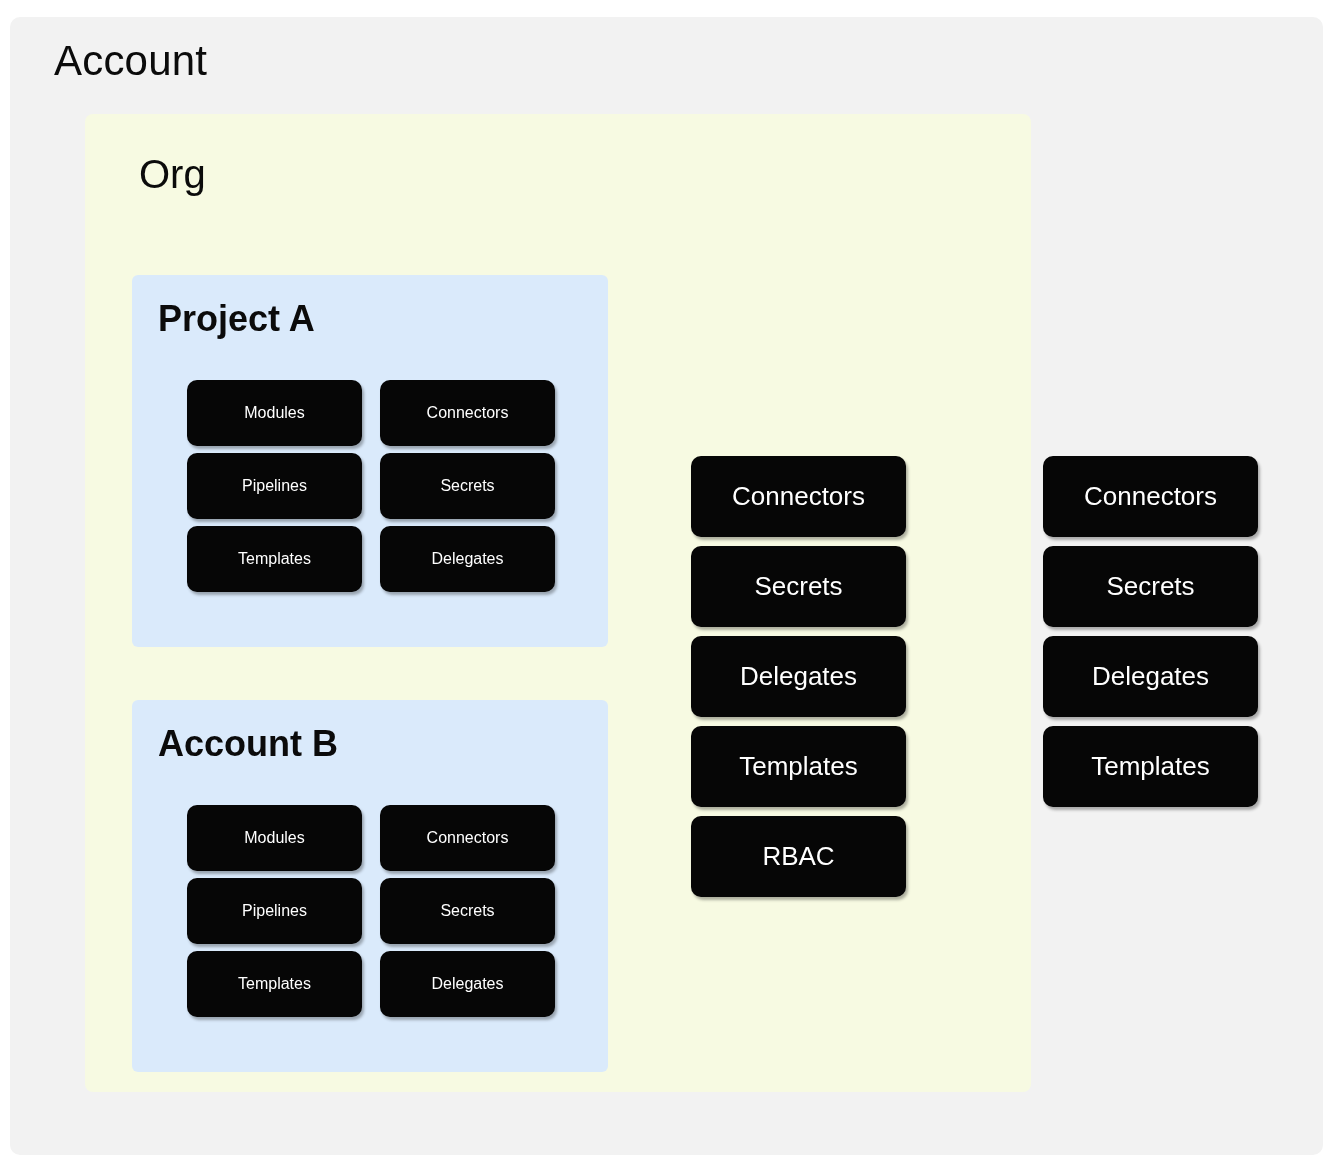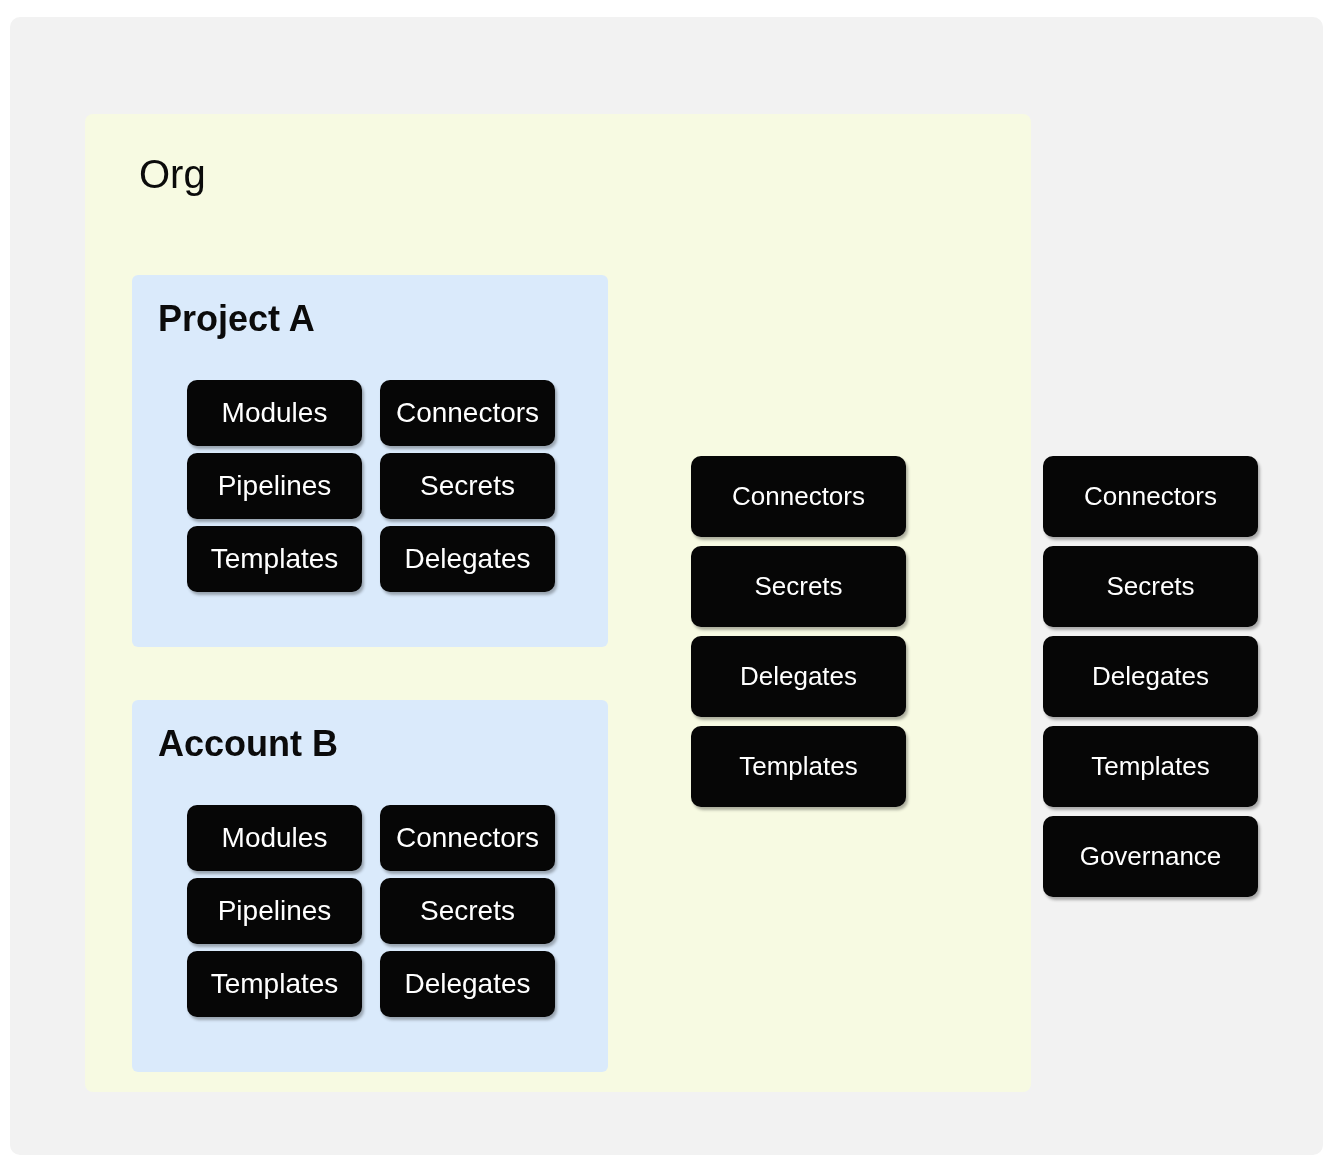--- a/index.html
+++ b/index.html
@@ -104,21 +104,21 @@
     justify-content: center;
     box-shadow: 2px 3px 3px rgba(0,0,0,0.30);
     font-family: "Liberation Sans", sans-serif;
     padding: 0;
     box-sizing: border-box;
     white-space: nowrap;
   }
   .pill.small {
     width: 175px;
     height: 66px;
-    font-size: 28px;
+    font-size: 16px;
   }
   .pill.large {
     width: 215px;
     height: 81px;
     font-size: 26px;
   }
 
   
   .free-column {
     position: absolute;
@@ -127,20 +127,21 @@
     row-gap: 9px;
   }
   #org-level-column  { left: 681px;  top: 439px; }
   #account-level-column { left: 1033px; top: 439px; }
 </style>
 </head>
 <body>
 
 <div id="account-panel">
 
+  <div id="account-title">Account</div>
 
   <div id="org-box">
 
     <div id="org-title">Org</div>
 
     <div id="project-a-box" class="project-box">
       <div class="project-title">Project A</div>
       <div class="project-grid">
         <button class="pill small">Modules</button>
         <button class="pill small">Connectors</button>
@@ -163,23 +164,23 @@
       </div>
     </div>
 
   </div>
 
   <div id="org-level-column" class="free-column">
     <button class="pill large">Connectors</button>
     <button class="pill large">Secrets</button>
     <button class="pill large">Delegates</button>
     <button class="pill large">Templates</button>
+    <button class="pill large">RBAC</button>
   </div>
 
   <div id="account-level-column" class="free-column">
     <button class="pill large">Connectors</button>
     <button class="pill large">Secrets</button>
     <button class="pill large">Delegates</button>
     <button class="pill large">Templates</button>
-    <button class="pill large">Governance</button>
   </div>
 
 </div>
 
 </body></html>

